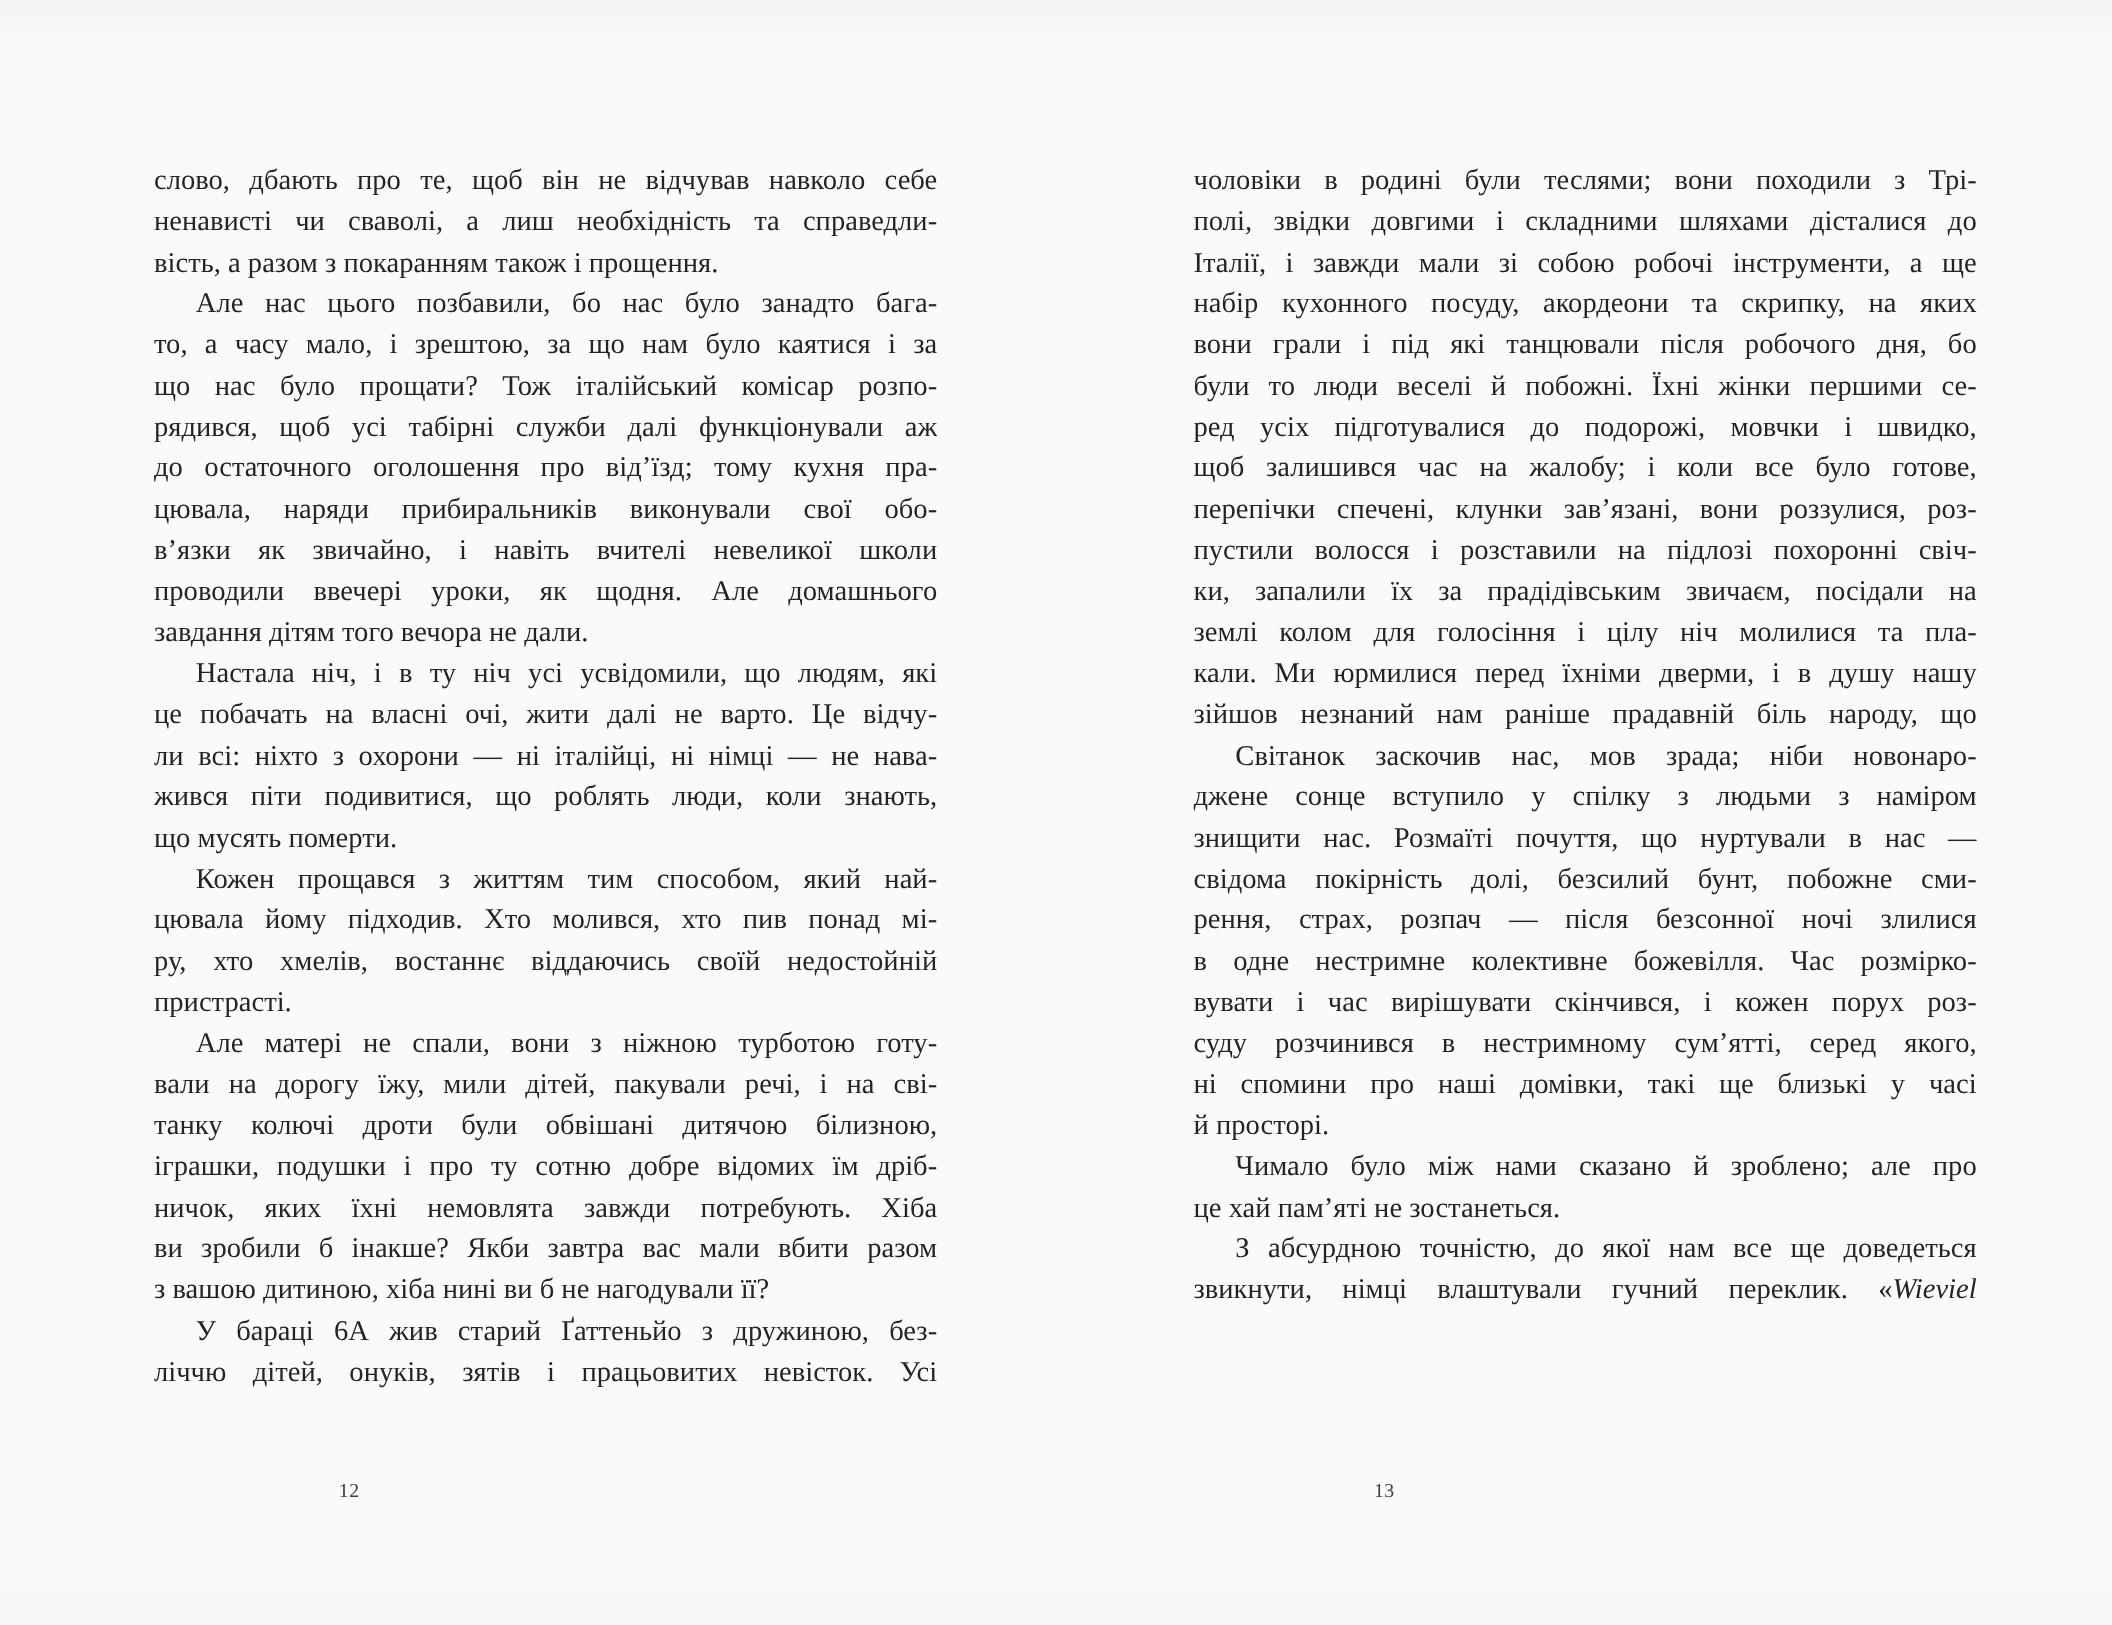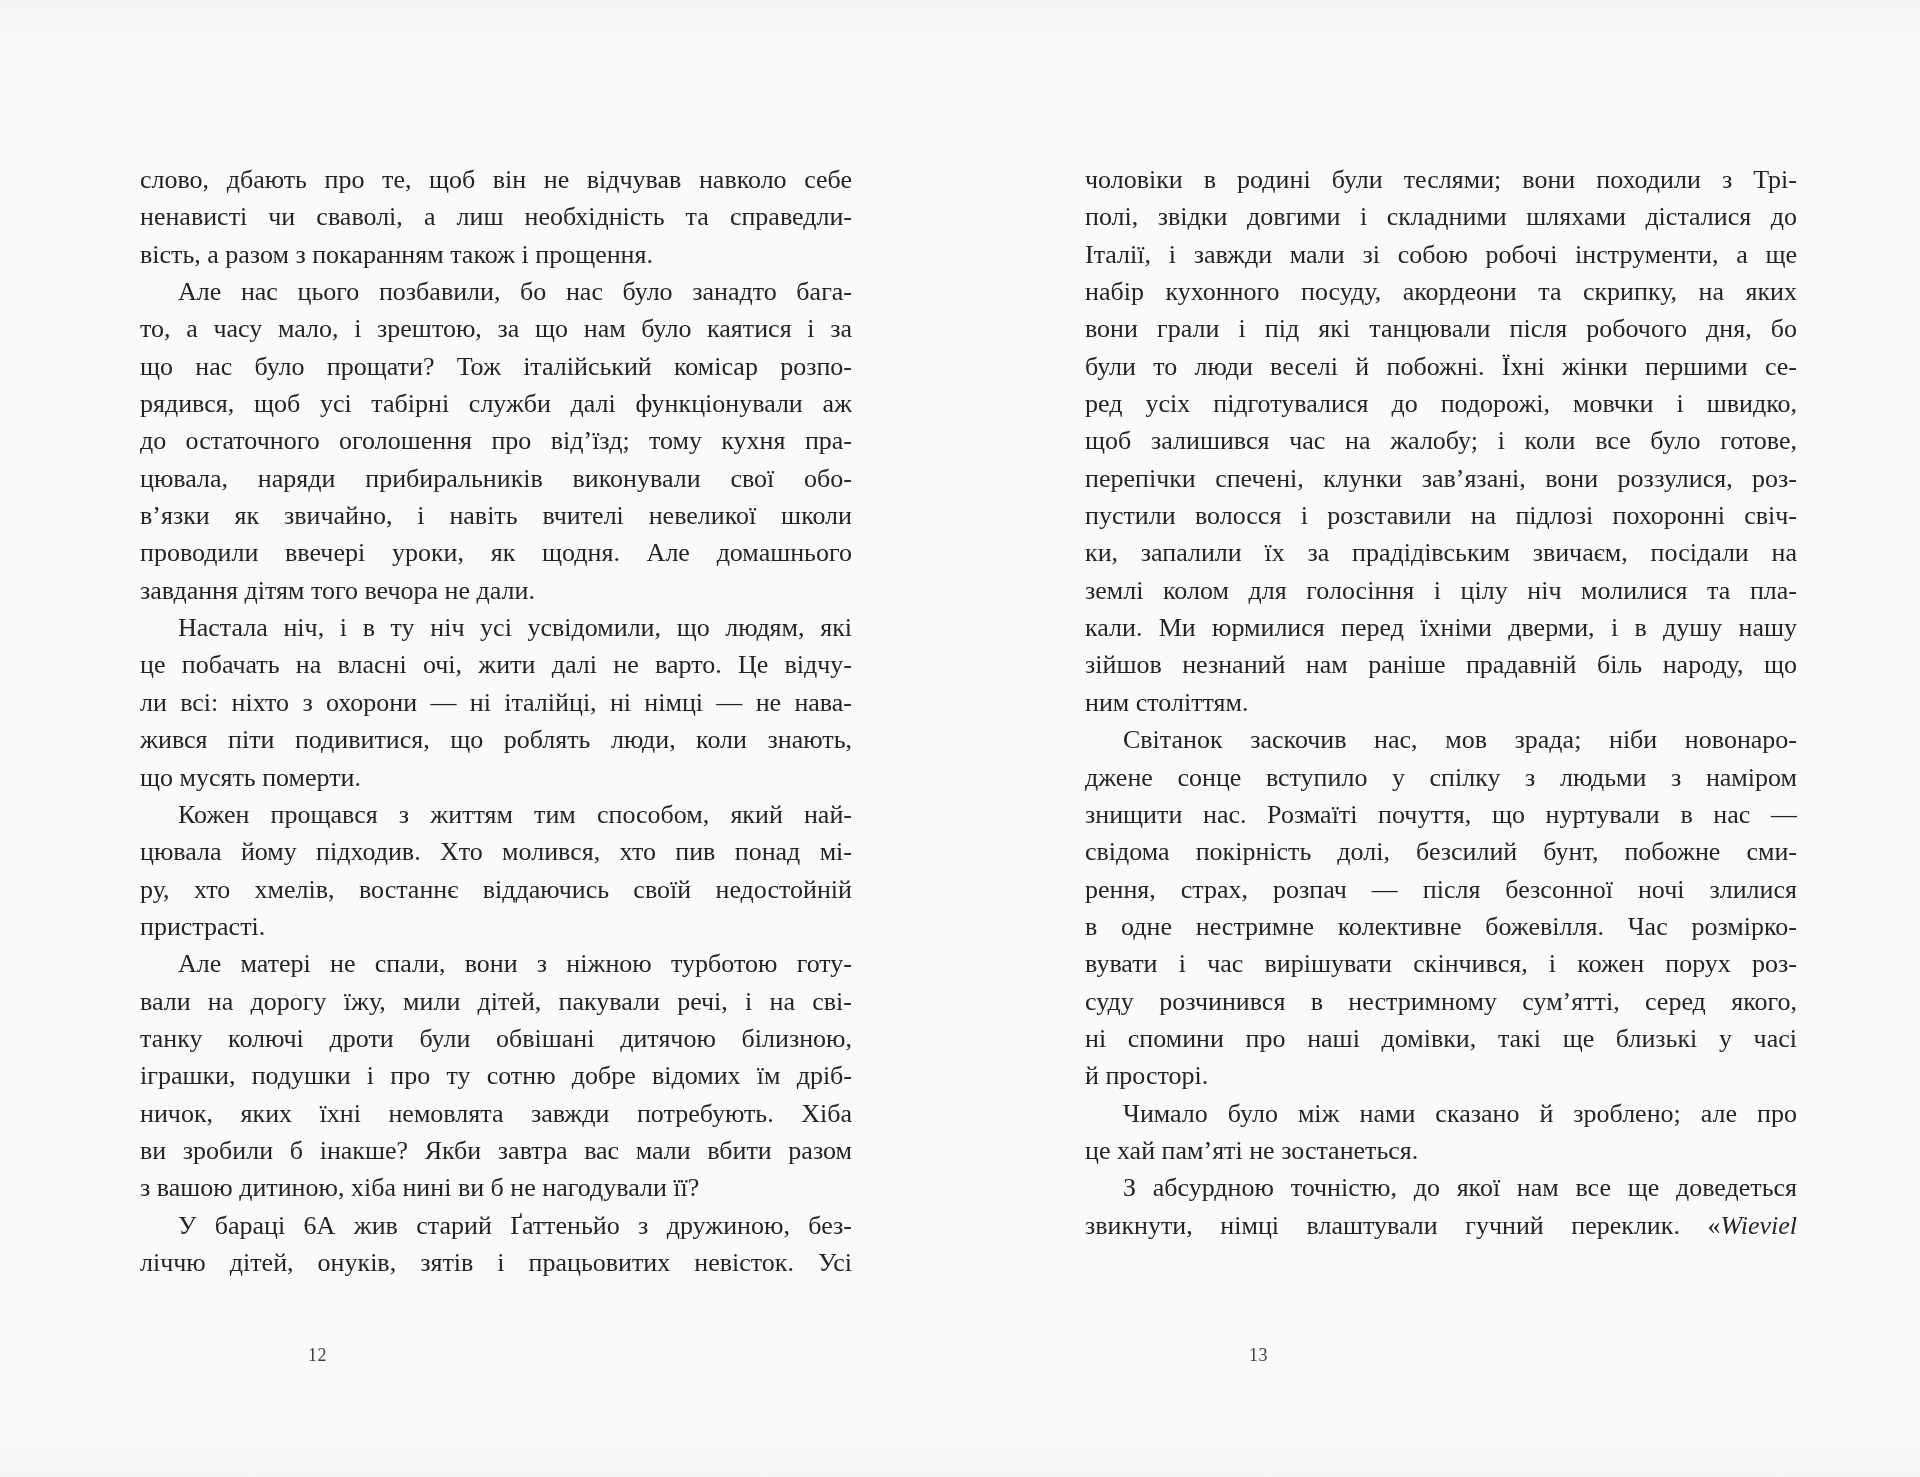--- a/index.html
+++ b/index.html
@@ -20,21 +20,20 @@
     background:
       linear-gradient(180deg, rgba(0,0,0,0.025) 0%, rgba(0,0,0,0) 4%, rgba(0,0,0,0) 96%, rgba(0,0,0,0.02) 100%),
       #fafaf8;
   }
   .textblock {
     position: absolute;
     top: 145px;
     width: 712px;
     color: #242424;
     font-size: 26px;
-    margin-top: 16px;
   }
   .textblock.left  { left: 140px; }
   .textblock.right { left: 1085px; }
   .line {
     height: 37.35px;
     line-height: 37.35px;
     text-align: justify;
     text-align-last: justify;
     overflow: hidden;
     white-space: normal;
@@ -104,21 +103,20 @@
       <div class="line">вони грали і під які танцювали після робочого дня, бо</div>
       <div class="line">були то люди веселі й побожні. Їхні жінки першими се-</div>
       <div class="line">ред усіх підготувалися до подорожі, мовчки і швидко,</div>
       <div class="line">щоб залишився час на жалобу; і коли все було готове,</div>
       <div class="line">перепічки спечені, клунки зав’язані, вони роззулися, роз-</div>
       <div class="line">пустили волосся і розставили на підлозі похоронні свіч-</div>
       <div class="line">ки, запалили їх за прадідівським звичаєм, посідали на</div>
       <div class="line">землі колом для голосіння і цілу ніч молилися та пла-</div>
       <div class="line">кали. Ми юрмилися перед їхніми дверми, і в душу нашу</div>
       <div class="line">зійшов незнаний нам раніше прадавній біль народу, що</div>
-      <div class="line end">ним століттям.</div>
       <div class="line indent">Світанок заскочив нас, мов зрада; ніби новонаро-</div>
       <div class="line">джене сонце вступило у спілку з людьми з наміром</div>
       <div class="line">знищити нас. Розмаїті почуття, що нуртували в нас —</div>
       <div class="line">свідома покірність долі, безсилий бунт, побожне сми-</div>
       <div class="line">рення, страх, розпач — після безсонної ночі злилися</div>
       <div class="line">в одне нестримне колективне божевілля. Час розмірко-</div>
       <div class="line">вувати і час вирішувати скінчився, і кожен порух роз-</div>
       <div class="line">суду розчинився в нестримному сум’ятті, серед якого,</div>
       <div class="line">ні спомини про наші домівки, такі ще близькі у часі</div>
       <div class="line end">й просторі.</div>

